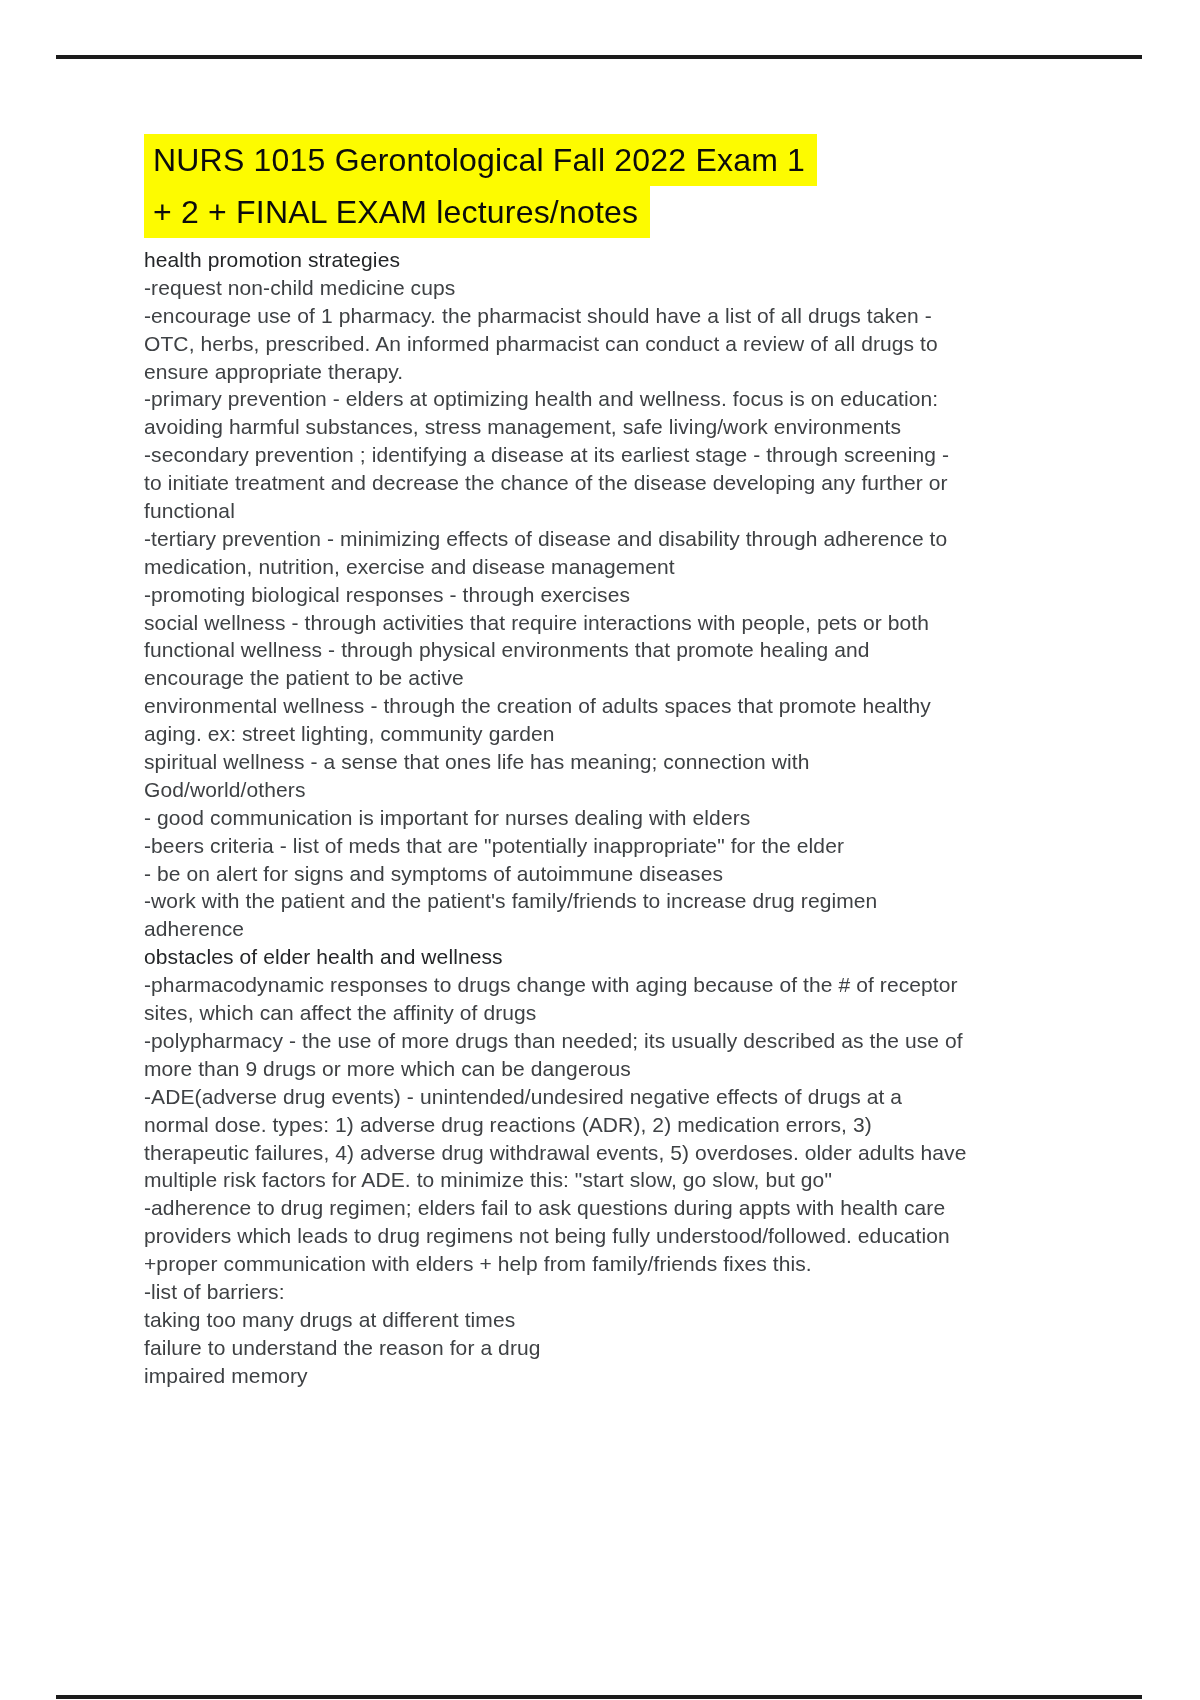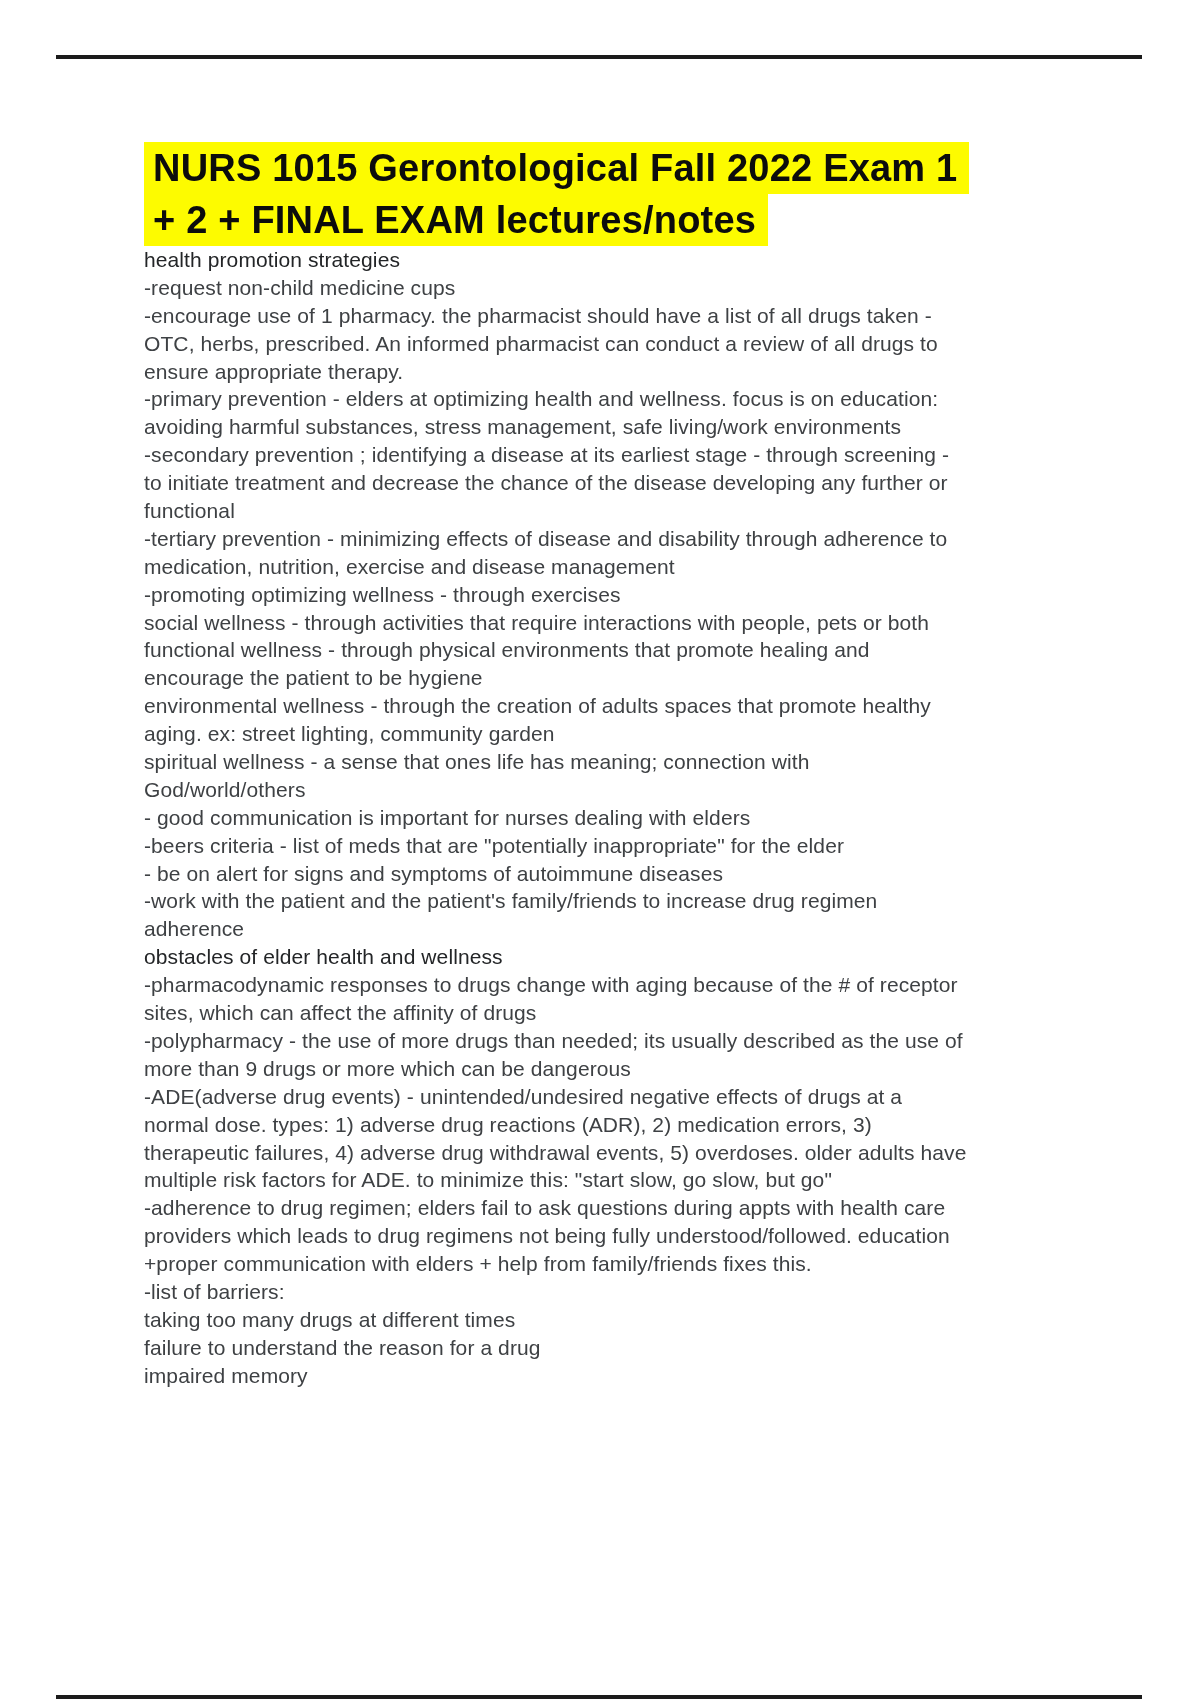--- a/index.html
+++ b/index.html
@@ -22,24 +22,24 @@
     width: 1086px;
     height: 4px;
     background: #1b1b1b;
   }
   .rule.top { top: 55px; }
   .rule.bottom { top: 1695px; }
 
   .title-block {
     position: absolute;
     left: 144px;
-    top: 142px;
+    top: 134px;
     margin: 0;
-    font-size: 38px;
-    font-weight: 700;
+    font-size: 32px;
+    font-weight: 400;
     color: #0c0c0c;
     letter-spacing: 0.2px;
   }
   .title-row { height: 52px; white-space: nowrap; }
   .title-row .hl {
     display: inline-block;
     line-height: 52px;
     height: 52px;
     background: #fdfb00;
     padding: 0 12px 0 9px;
@@ -78,24 +78,24 @@
     <div class="line">-encourage use of 1 pharmacy. the pharmacist should have a list of all drugs taken -</div>
     <div class="line">OTC, herbs, prescribed. An informed pharmacist can conduct a review of all drugs to</div>
     <div class="line">ensure appropriate therapy.</div>
     <div class="line">-primary prevention - elders at optimizing health and wellness. focus is on education:</div>
     <div class="line">avoiding harmful substances, stress management, safe living/work environments</div>
     <div class="line">-secondary prevention ; identifying a disease at its earliest stage - through screening -</div>
     <div class="line">to initiate treatment and decrease the chance of the disease developing any further or</div>
     <div class="line">functional</div>
     <div class="line">-tertiary prevention - minimizing effects of disease and disability through adherence to</div>
     <div class="line">medication, nutrition, exercise and disease management</div>
-    <div class="line">-promoting optimizing wellness - through exercises</div>
+    <div class="line">-promoting biological responses - through exercises</div>
     <div class="line">social wellness - through activities that require interactions with people, pets or both</div>
     <div class="line">functional wellness - through physical environments that promote healing and</div>
-    <div class="line">encourage the patient to be hygiene</div>
+    <div class="line">encourage the patient to be active</div>
     <div class="line">environmental wellness - through the creation of adults spaces that promote healthy</div>
     <div class="line">aging. ex: street lighting, community garden</div>
     <div class="line">spiritual wellness - a sense that ones life has meaning; connection with</div>
     <div class="line">God/world/others</div>
     <div class="line">- good communication is important for nurses dealing with elders</div>
     <div class="line">-beers criteria - list of meds that are "potentially inappropriate" for the elder</div>
     <div class="line">- be on alert for signs and symptoms of autoimmune diseases</div>
     <div class="line">-work with the patient and the patient's family/friends to increase drug regimen</div>
     <div class="line">adherence</div>
     <div class="line heading">obstacles of elder health and wellness</div>

